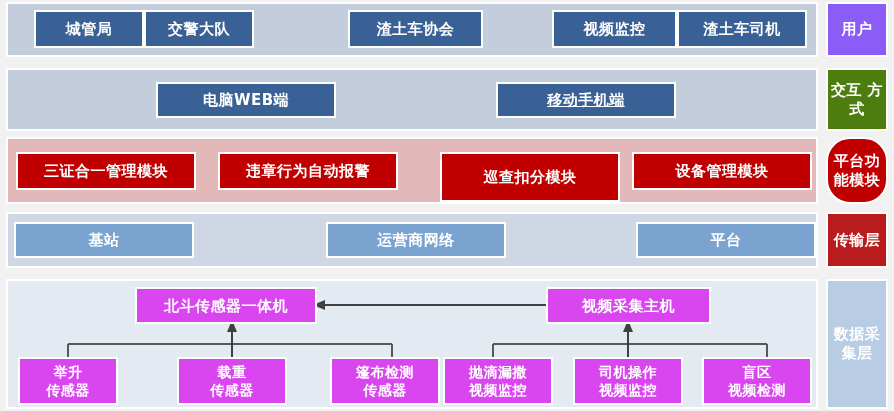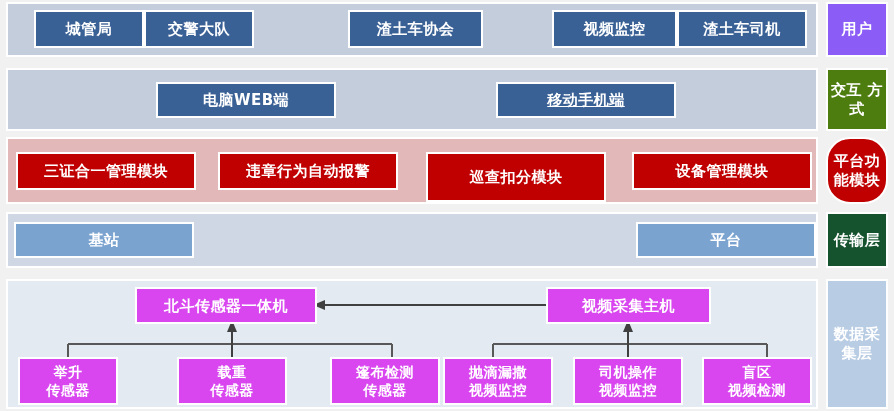--- a/index.html
+++ b/index.html
@@ -20,21 +20,21 @@
   .row-collect   {top:279px; height:130px;background:#e4eaf2;width:812px;}
 
   
   .tag{position:absolute;left:826px;width:62px;box-sizing:border-box;
        border:2px solid #ffffff;display:flex;align-items:center;justify-content:center;
        text-align:center;color:#ffffff;font-weight:bold;font-size:15px;line-height:19px;
        letter-spacing:.5px;}
   .tag-users     {top:2px;  height:55px; background:#8b5cf6;}
   .tag-access    {top:68px; height:63px; background:#4d7c0f;}
   .tag-platform  {top:137px;height:67px; background:#c00000;border-radius:24px;}
-  .tag-transport {top:212px;height:56px; background:#14532d;}
+  .tag-transport {top:212px;height:56px; background:#b91c1c;}
   .tag-collect   {top:279px;height:130px;background:#b8cce4;}
 
   
   .box{position:absolute;box-sizing:border-box;border:2px solid #ffffff;
        display:flex;align-items:center;justify-content:center;text-align:center;
        color:#ffffff;font-weight:bold;letter-spacing:.5px;white-space:pre-line;}
   .box-dark  {background:#3a6195;font-size:15px;}
   .box-red   {background:#c00000;font-size:15px;}
   .box-mid   {background:#7ba3d0;font-size:15px;}
   .box-light {background:#d946ef;font-size:14px;line-height:18px;}
@@ -57,27 +57,28 @@
 
   <div class="row row-access"></div>
   <div class="box box-dark" style="left:156px;top:82px;width:180px;height:36px;">电脑WEB端</div>
   <div class="box box-dark" style="left:496px;top:82px;width:180px;height:36px;text-decoration:underline;">移动手机端</div>
   <div class="tag tag-access">交互
 方式</div>
 
   <div class="row row-platform"></div>
   <div class="box box-red" style="left:16px;top:152px;width:180px;height:38px;">三证合一管理模块</div>
   <div class="box box-red" style="left:218px;top:152px;width:180px;height:38px;">违章行为自动报警</div>
-  <div class="box box-red" style="left:426px;top:152px;width:180px;height:50px;">巡查扣分模块</div>
+  <div class="box box-red" style="left:440px;top:152px;width:180px;height:50px;">巡查扣分模块</div>
   <div class="box box-red" style="left:632px;top:152px;width:180px;height:38px;">设备管理模块</div>
   <div class="tag tag-platform">平台功
 能模块</div>
 
   <div class="row row-transport"></div>
   <div class="box box-mid" style="left:14px;top:222px;width:180px;height:36px;">基站</div>
+  <div class="box box-mid" style="left:326px;top:222px;width:180px;height:36px;">运营商网络</div>
   <div class="box box-mid" style="left:636px;top:222px;width:180px;height:36px;">平台</div>
   <div class="tag tag-transport">传输层</div>
 
   <div class="row row-collect"></div>
 
   <svg id="wires">
 
     <line x1="546" y1="305" x2="323" y2="305" stroke="#404040" stroke-width="2"></line>
     <polygon points="313,305 325,300 325,310" fill="#404040"></polygon>
 

